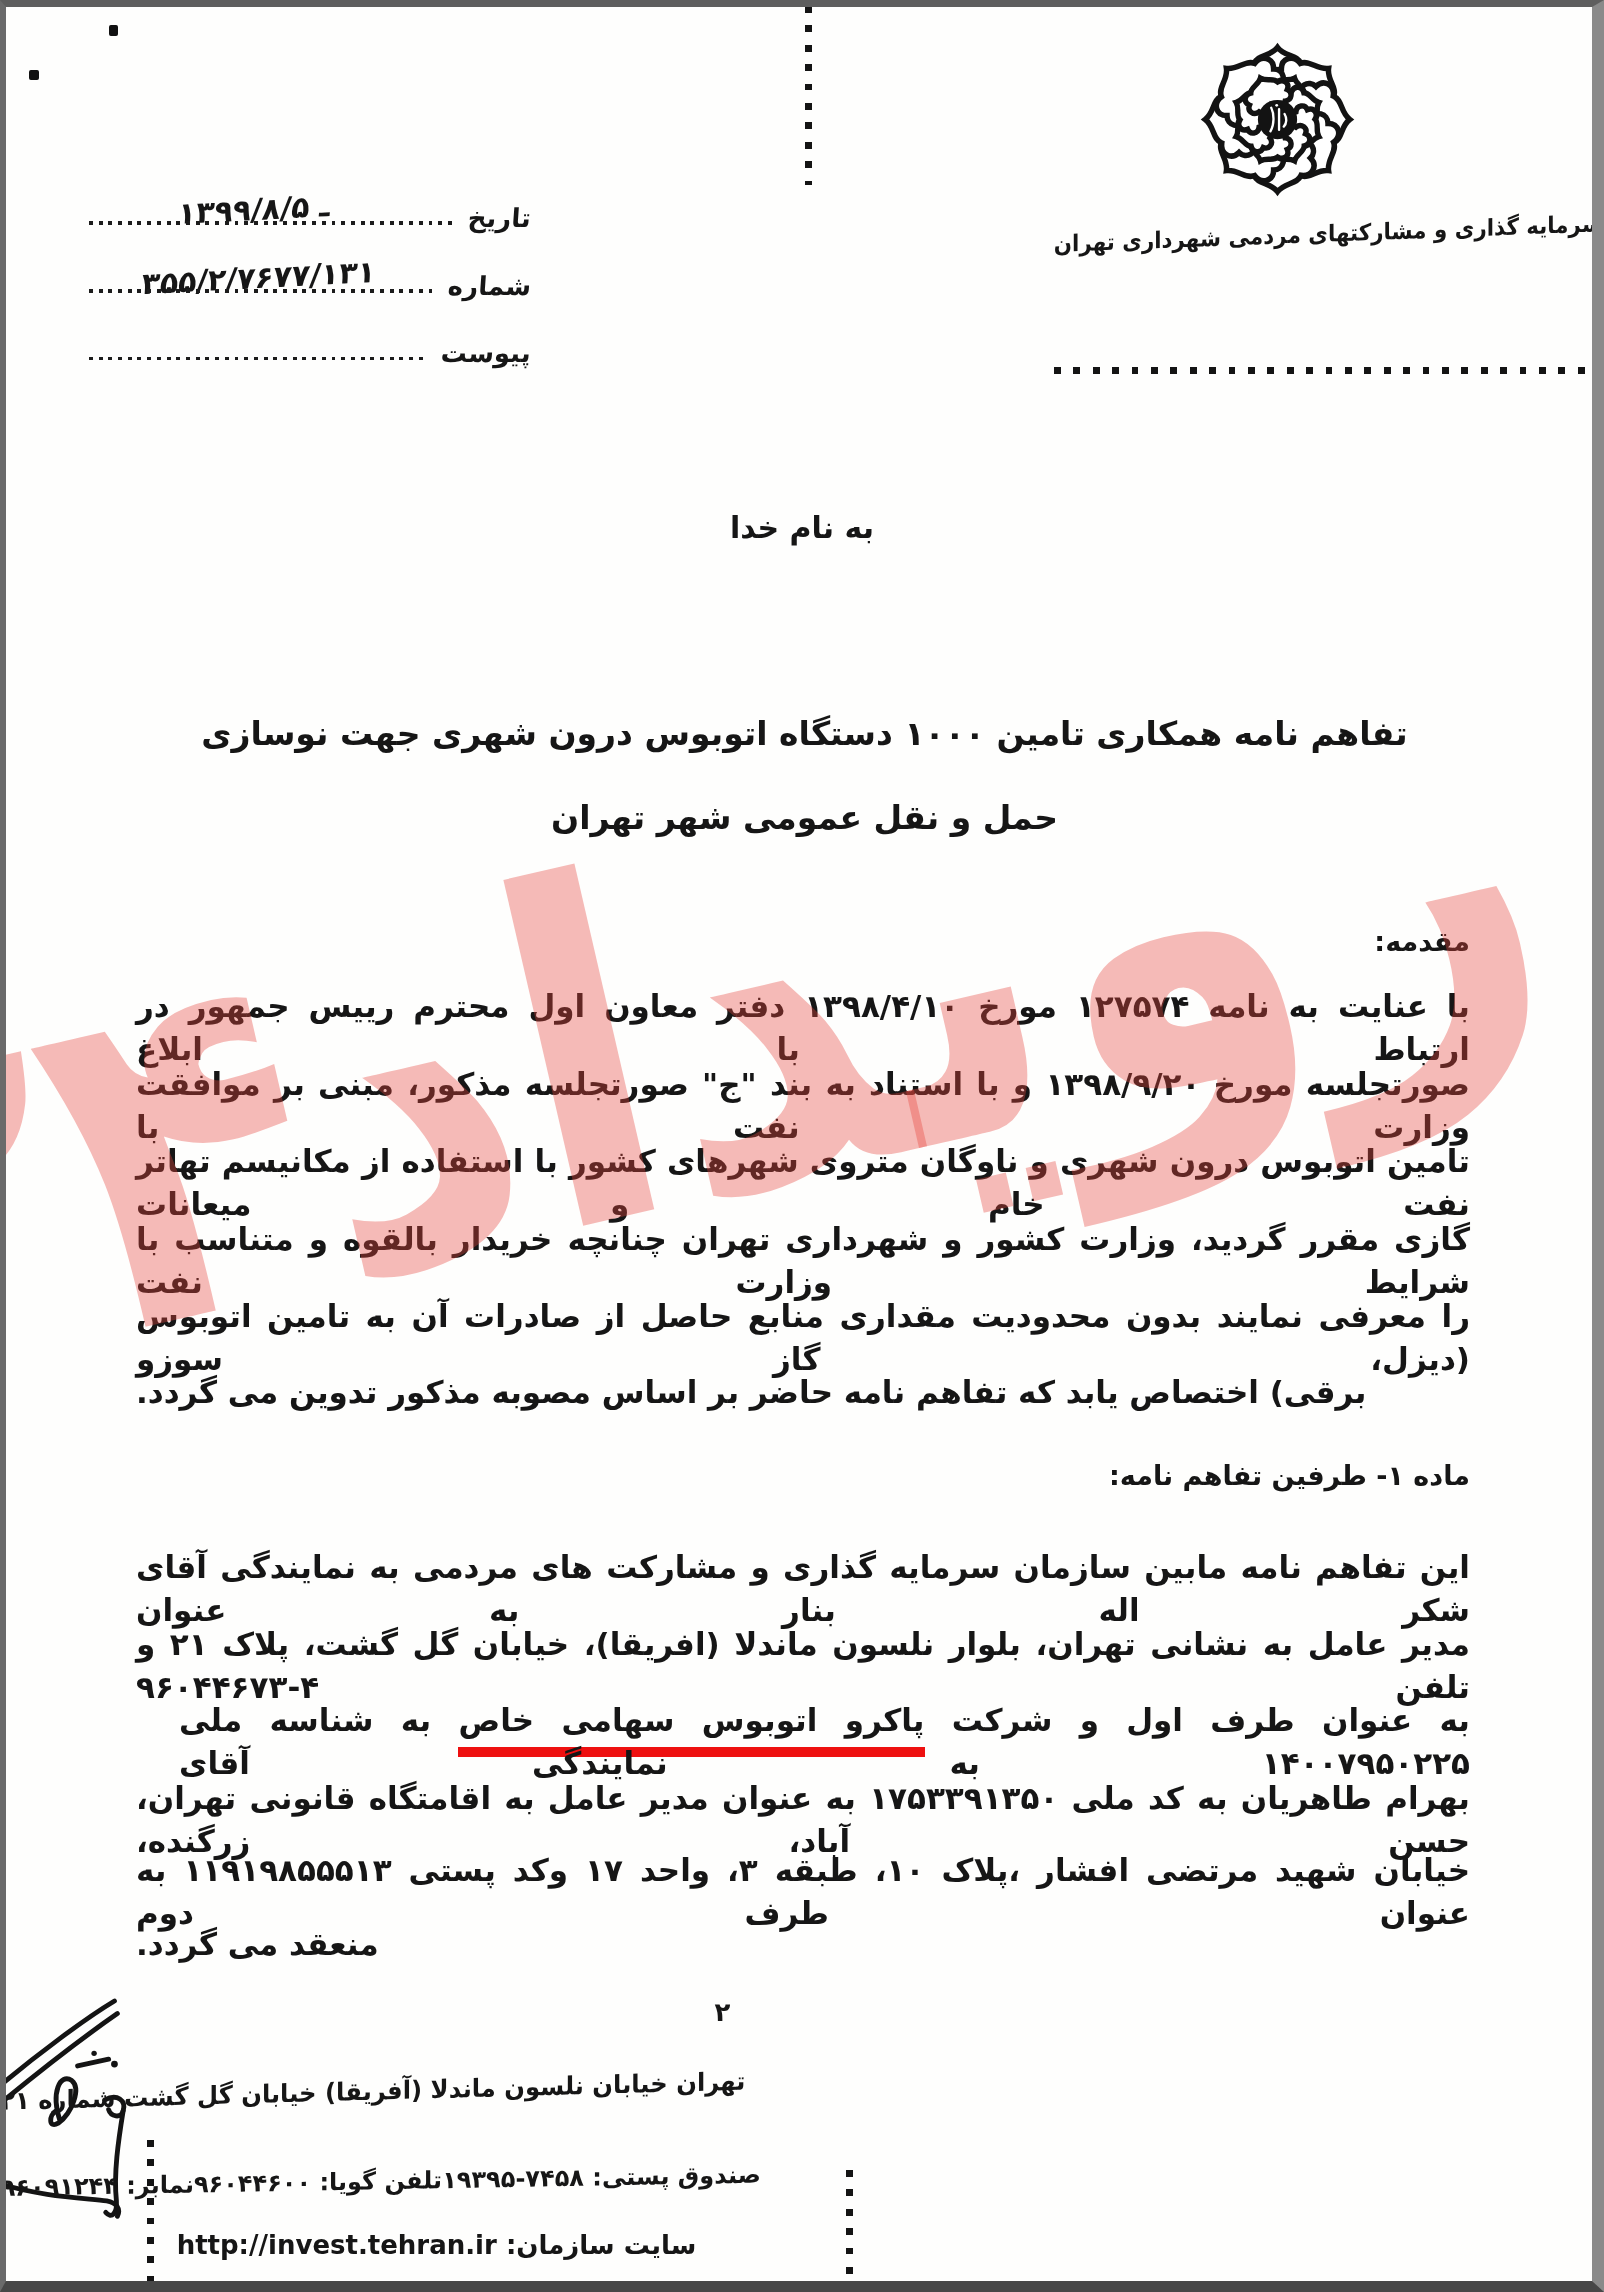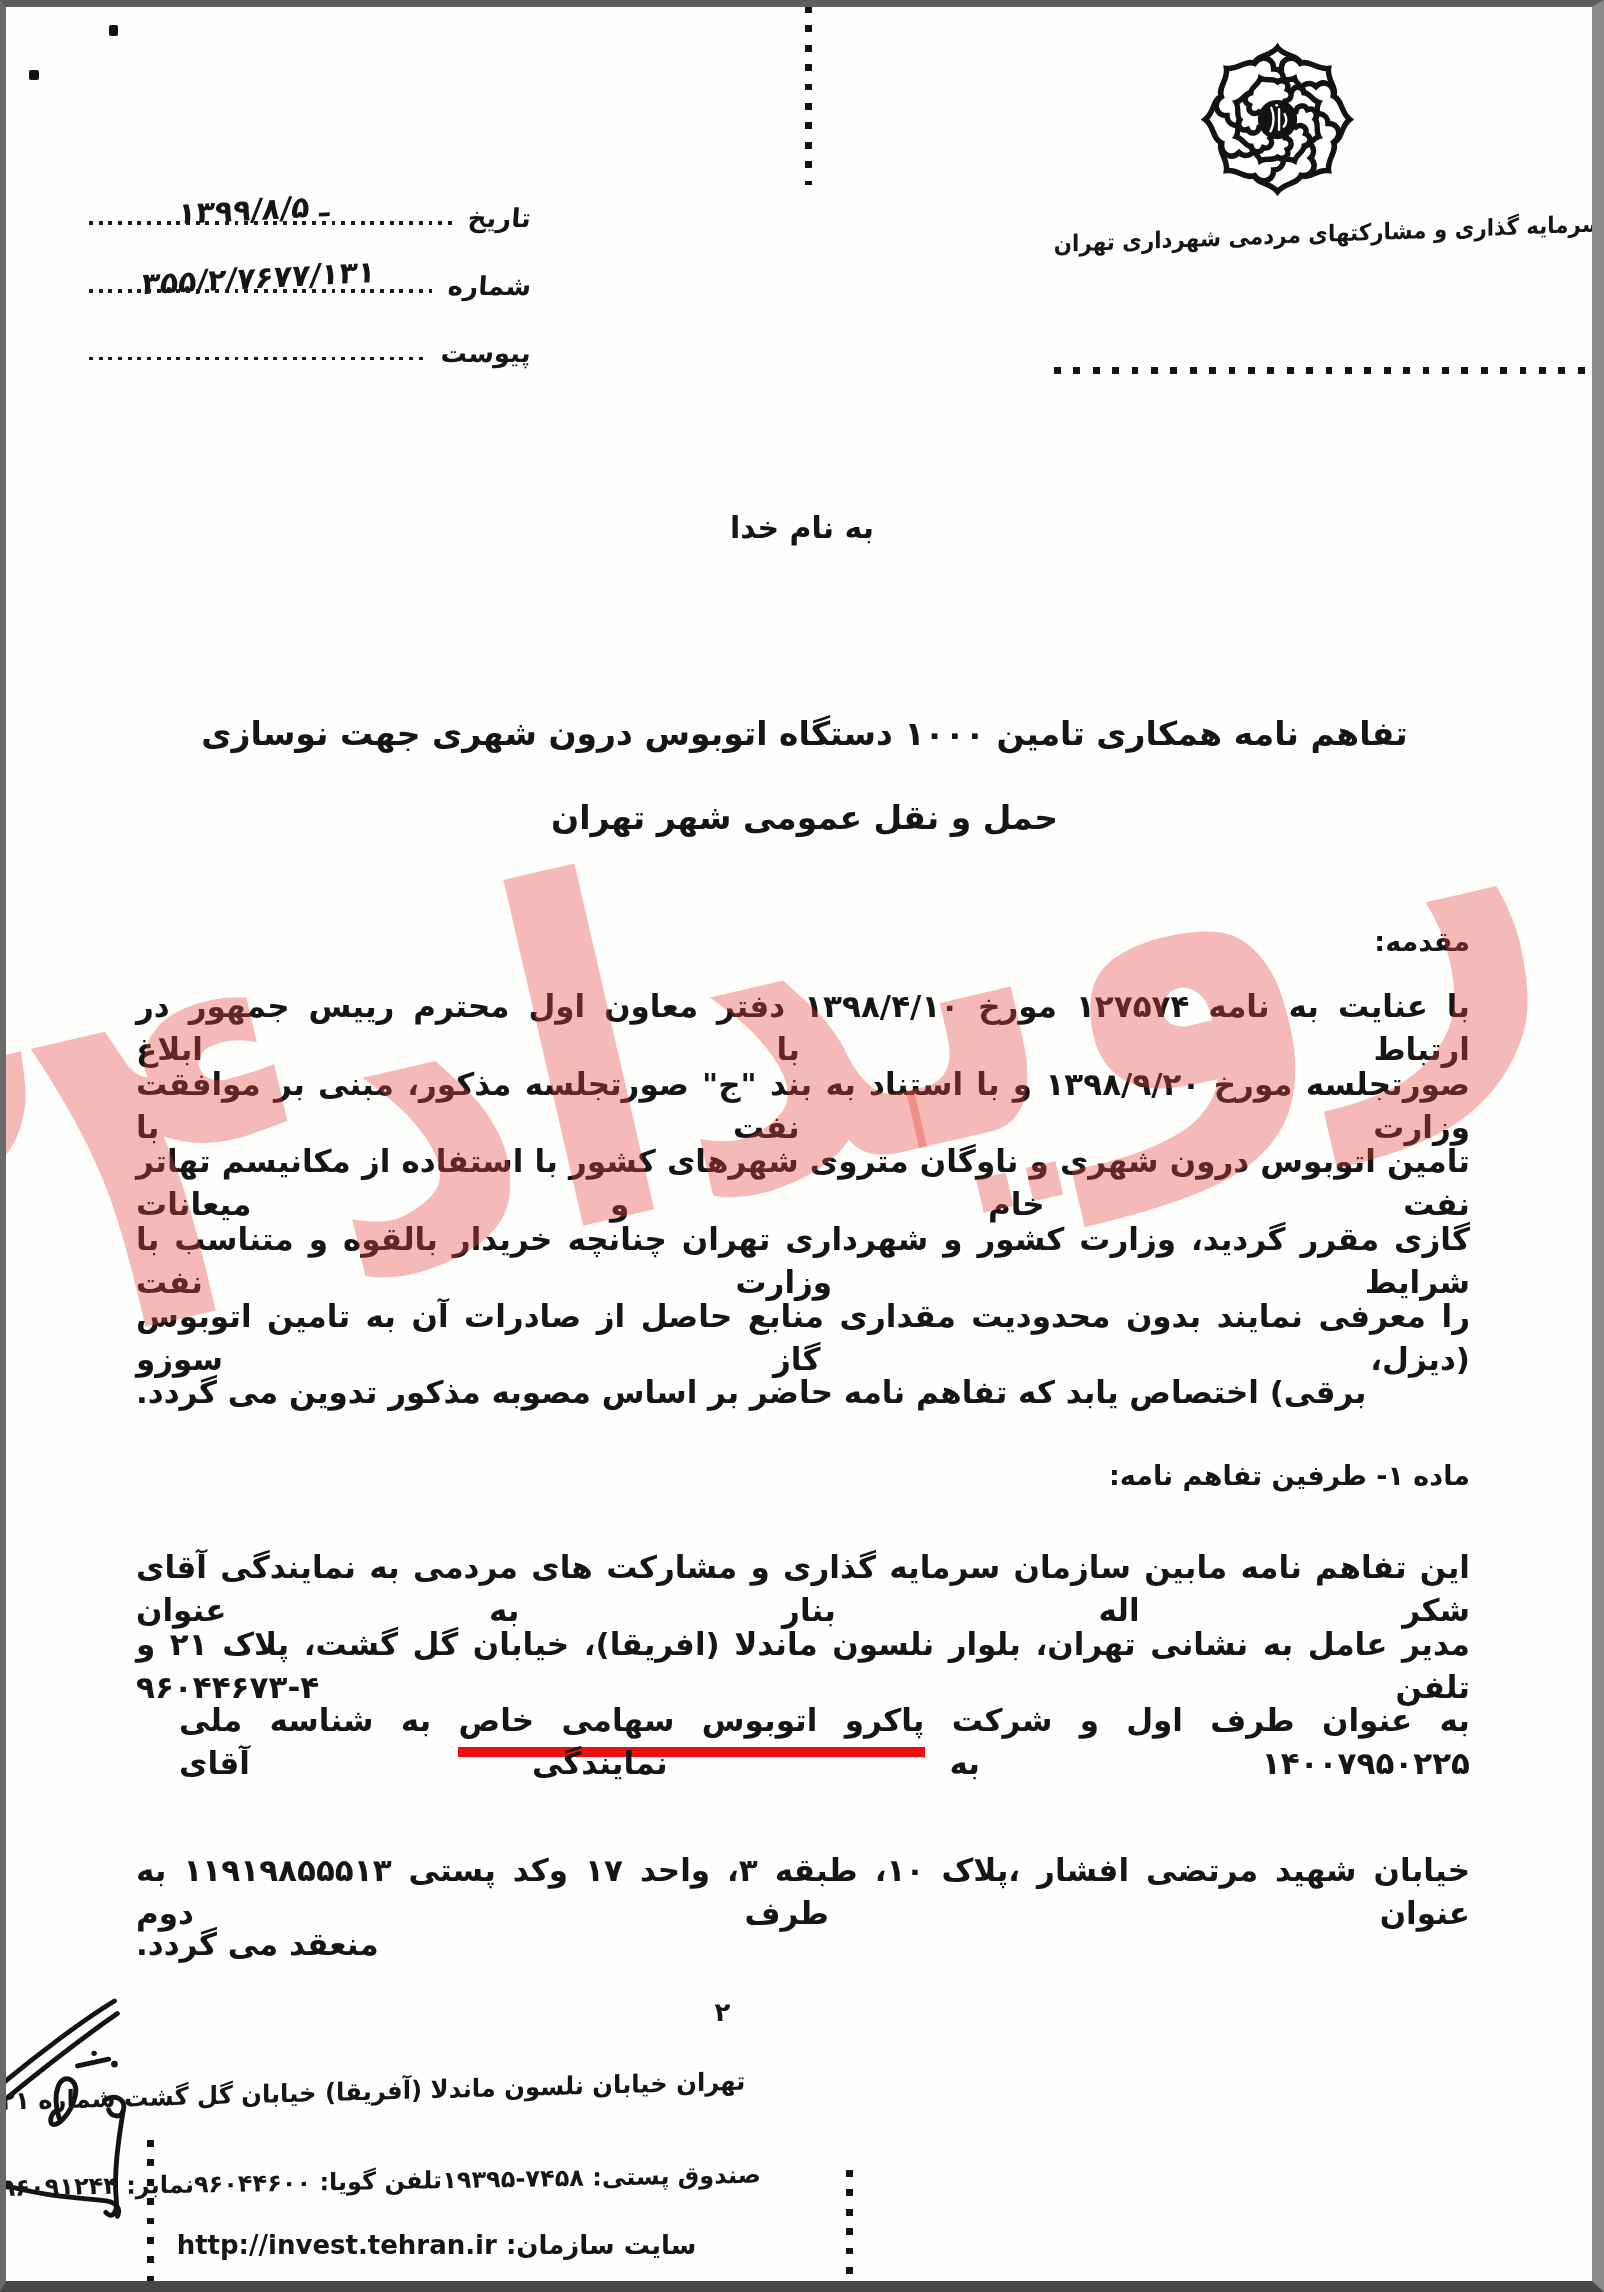--- a/index.html
+++ b/index.html
@@ -138,20 +138,21 @@
   <div class="bline" style="top:1063px;">صورتجلسه مورخ ۱۳۹۸/۹/۲۰ و با استناد به بند "ج" صورتجلسه مذکور، مبنی بر موافقت وزارت نفت با</div>
   <div class="bline" style="top:1140px;">تامین اتوبوس درون شهری و ناوگان متروی شهرهای کشور با استفاده از مکانیسم تهاتر نفت خام و میعانات</div>
   <div class="bline" style="top:1218px;">گازی مقرر گردید، وزارت کشور و شهرداری تهران چنانچه خریدار بالقوه و متناسب با شرایط وزارت نفت</div>
   <div class="bline" style="top:1295px;">را معرفی نمایند بدون محدودیت مقداری منابع حاصل از صادرات آن به تامین اتوبوس (دیزل، گاز سوزو</div>
   <div class="rline" style="top:1371px;">برقی) اختصاص یابد که تفاهم نامه حاضر بر اساس مصوبه مذکور تدوین می گردد.</div>
 
   <div class="hline" style="top:1454px;">ماده ۱- طرفین تفاهم نامه:</div>
   <div class="bline" style="top:1546px;">این تفاهم نامه مابین سازمان سرمایه گذاری و مشارکت های مردمی  به نمایندگی آقای شکر اله بنار به عنوان</div>
   <div class="bline" style="top:1623px;">مدیر عامل به نشانی تهران، بلوار نلسون ماندلا (افریقا)، خیابان گل گشت، پلاک ۲۱ و تلفن ۴-۹۶۰۴۴۶۷۳</div>
   <div class="bline" style="top:1699px;margin-left:43px;"><span>به عنوان طرف اول و شرکت </span><span class="red-underline">پاکرو اتوبوس سهامی خاص</span><span> به شناسه ملی ۱۴۰۰۷۹۵۰۲۲۵ به نمایندگی آقای</span></div>
+  <div class="bline" style="top:1777px;">بهرام طاهریان به کد ملی ۱۷۵۳۳۹۱۳۵۰ به عنوان مدیر عامل به اقامتگاه قانونی تهران، حسن آباد، زرگنده،</div>
   <div class="bline" style="top:1849px;">خیابان شهید مرتضی افشار ،پلاک ۱۰، طبقه ۳، واحد ۱۷ وکد پستی ۱۱۹۱۹۸۵۵۵۱۳ به عنوان طرف دوم</div>
   <div class="rline" style="top:1923px;">منعقد می گردد.</div>
 
   <div class="watermark">رویداد۲۴</div>
 
   <div class="pagenum">۲</div>
 
   <div class="scribble">
     <svg width="194" height="291" viewBox="0 0 200 300">
       <g fill="none" stroke="#141414" stroke-width="5" stroke-linecap="round">

